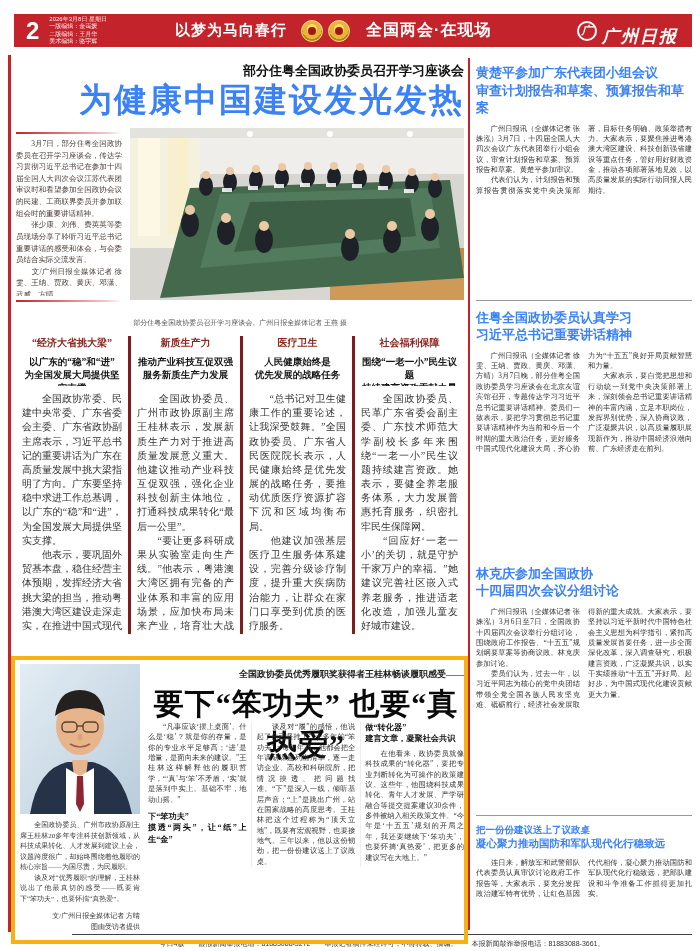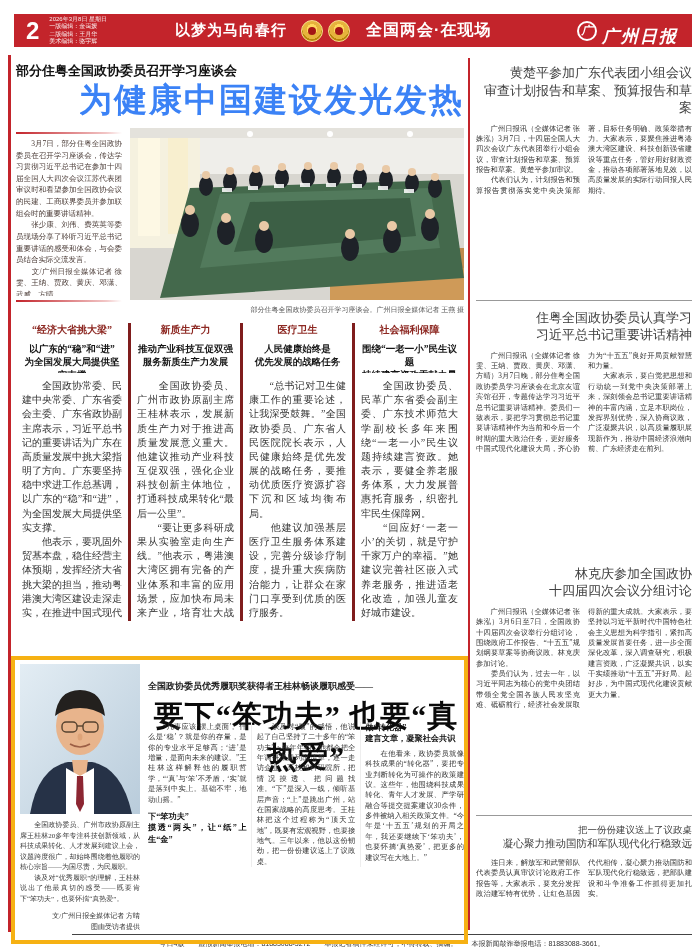--- a/index.html
+++ b/index.html
@@ -23,56 +23,56 @@
   .emblem::after{ content:""; position:absolute; left:6px; top:6px; width:8px; height:8px; border-radius:50%; background:#a31515; }
   .section-title { font-size:16px; font-weight:bold; margin-left:16px; letter-spacing:1px; }
   .brand { margin-left:auto; margin-right:14px; display:flex; align-items:center; gap:5px; }
   .brand-mark { width:20px; height:20px; border:2px solid #fff; border-radius:50%; display:flex; align-items:center; justify-content:center; font-size:11px; font-style:italic; font-weight:bold; }
   .brand-name { font-size:17px; font-weight:bold; font-style:italic; letter-spacing:2px; font-family:"Liberation Serif",serif;margin-top:12px; }
   
   .left-red-bar { position:absolute; left:8px; top:55px; width:3px; height:877px; background:#c3242b; }
   .mid-red-rule { position:absolute; left:468px; top:58px; width:2px; height:872px; background:#c3242b; }
   
   .main-left { position:absolute; left:16px; top:58px; width:448px; }
-  .lead-kicker { text-align:left; font-size:13px; font-weight:bold; color:#111; margin-top:4px; }
+  .lead-kicker { text-align:right; font-size:13px; font-weight:bold; color:#111; margin-top:4px; }
   .lead-headline { text-align:right; font-size:33px; font-weight:bold; color:#3b82f6; letter-spacing:2px; margin-top:2px; line-height:1.15; }
   .lead-row { display:flex; margin-top:8px; }
   .lead-intro { width:110px; padding:4px 4px 0 0; }
   .intro-rule { height:2px; background:linear-gradient(90deg,#c3242b,#f2c6c6 85%,transparent); margin-bottom:4px; }
   .intro-rule.bottom { margin-top:4px; margin-bottom:0; }
   .lead-intro-text { font-size:7.5px; line-height:1.55; text-align:justify; color:#4a3b36; white-space:pre-line; height:158px; overflow:hidden; }
   .lead-photo { width:334px; height:172px; margin-left:4px; position:relative; overflow:hidden; }
-  .photo-caption { text-align:right; font-size:7px; color:#555; margin-top:3px; height:10px; overflow:hidden; }
+  .photo-caption { text-align:center; font-size:7px; color:#555; margin-top:16px; height:10px; overflow:hidden; }
   
   .topic-grid { display:flex; margin-top:8px; }
   .topic-col { width:25%; padding:0 6px; }
   .topic-col + .topic-col { border-left:3px solid #7f1d1d; }
   .topic-tag { text-align:center; font-size:10px; font-weight:bold; color:#8d2822; margin-bottom:6px; }
   .topic-sub { text-align:center; font-size:9.5px; font-weight:bold; color:#151515; line-height:1.35; white-space:pre-line; height:30px; overflow:hidden; }
   .topic-body { margin-top:6px; font-size:10px; line-height:1.42; text-align:justify; color:#333; white-space:pre-line; height:242px; overflow:hidden; }
   
   .featured { position:absolute; left:20px; top:664px; width:444px; height:272px; overflow:hidden; }
   .featured-top { display:flex; }
   .portrait { width:120px; height:150px; flex:none; overflow:hidden; }
   .featured-head { flex:1; padding-left:8px; }
-  .featured-kicker { text-align:left; font-size:9px; font-weight:bold; color:#222; margin-top:16px; }
+  .featured-kicker { text-align:right; font-size:9px; font-weight:bold; color:#222; margin-top:4px; }
   .featured-headline { text-align:center; font-size:30px; font-weight:bold; color:#0a0a0a; letter-spacing:1px; margin-top:3px; }
   .featured-body-wrap { position:absolute; left:128px; top:58px; width:316px; height:214px; overflow:hidden; }
   .featured-body { column-count:3; column-gap:10px; column-rule:1px solid #eee; font-size:7.3px; line-height:1.42; text-align:justify; color:#333; }
   .featured-body p { white-space:pre-line; }
   .featured-subhead { font-size:8.2px; font-weight:bold; color:#111; margin:6px 0 4px; white-space:pre-line; line-height:1.4; }
   .featured-left-bottom { position:absolute; left:0; top:156px; width:120px; height:116px; overflow:hidden; }
   .featured-bio { font-size:7px; line-height:1.5; text-align:justify; color:#3a3a3a; white-space:pre-line; height:88px; overflow:hidden; }
   .featured-byline { font-size:7px; color:#333; text-align:right; margin-top:3px; white-space:pre-line; line-height:1.5; }
   
   .annotation-box { position:absolute; left:11px; top:656px; width:457px; height:288px; border:4px solid #f6b113; pointer-events:none; z-index:5; }
   
   .right-rail { position:absolute; left:476px; top:58px; width:216px; }
   .rail-article { padding-top:6px; }
-  .rail-headline { text-align:right; font-size:13px; font-weight:normal; color:#404040; line-height:1.35; white-space:pre-line; }
+  .rail-headline { text-align:left; font-size:13px; font-weight:bold; color:#3b82f6; line-height:1.35; white-space:pre-line; }
   .rail-headline.small { font-size:9.5px; }
   .rail-headline.small .big { font-size:10.5px; }
   .rail-body { margin-top:7px; column-count:2; column-gap:8px; font-size:7.3px; line-height:1.42; text-align:justify; color:#333; white-space:pre-line; overflow:hidden; }
   .rail-divider { border-top:1px solid #999; margin:8px 0 2px; }
   .h172{height:168px} .h212{height:208px} .h205{height:200px} .h58{height:56px}
   
   .footer { position:absolute; left:72px; top:934px; width:620px; border-top:1.5px solid #444; }
   .footer-text { text-align:center; font-size:7px; color:#333; padding-top:4px; font-family:"Liberation Sans",sans-serif; }
 </style>
 </head>

